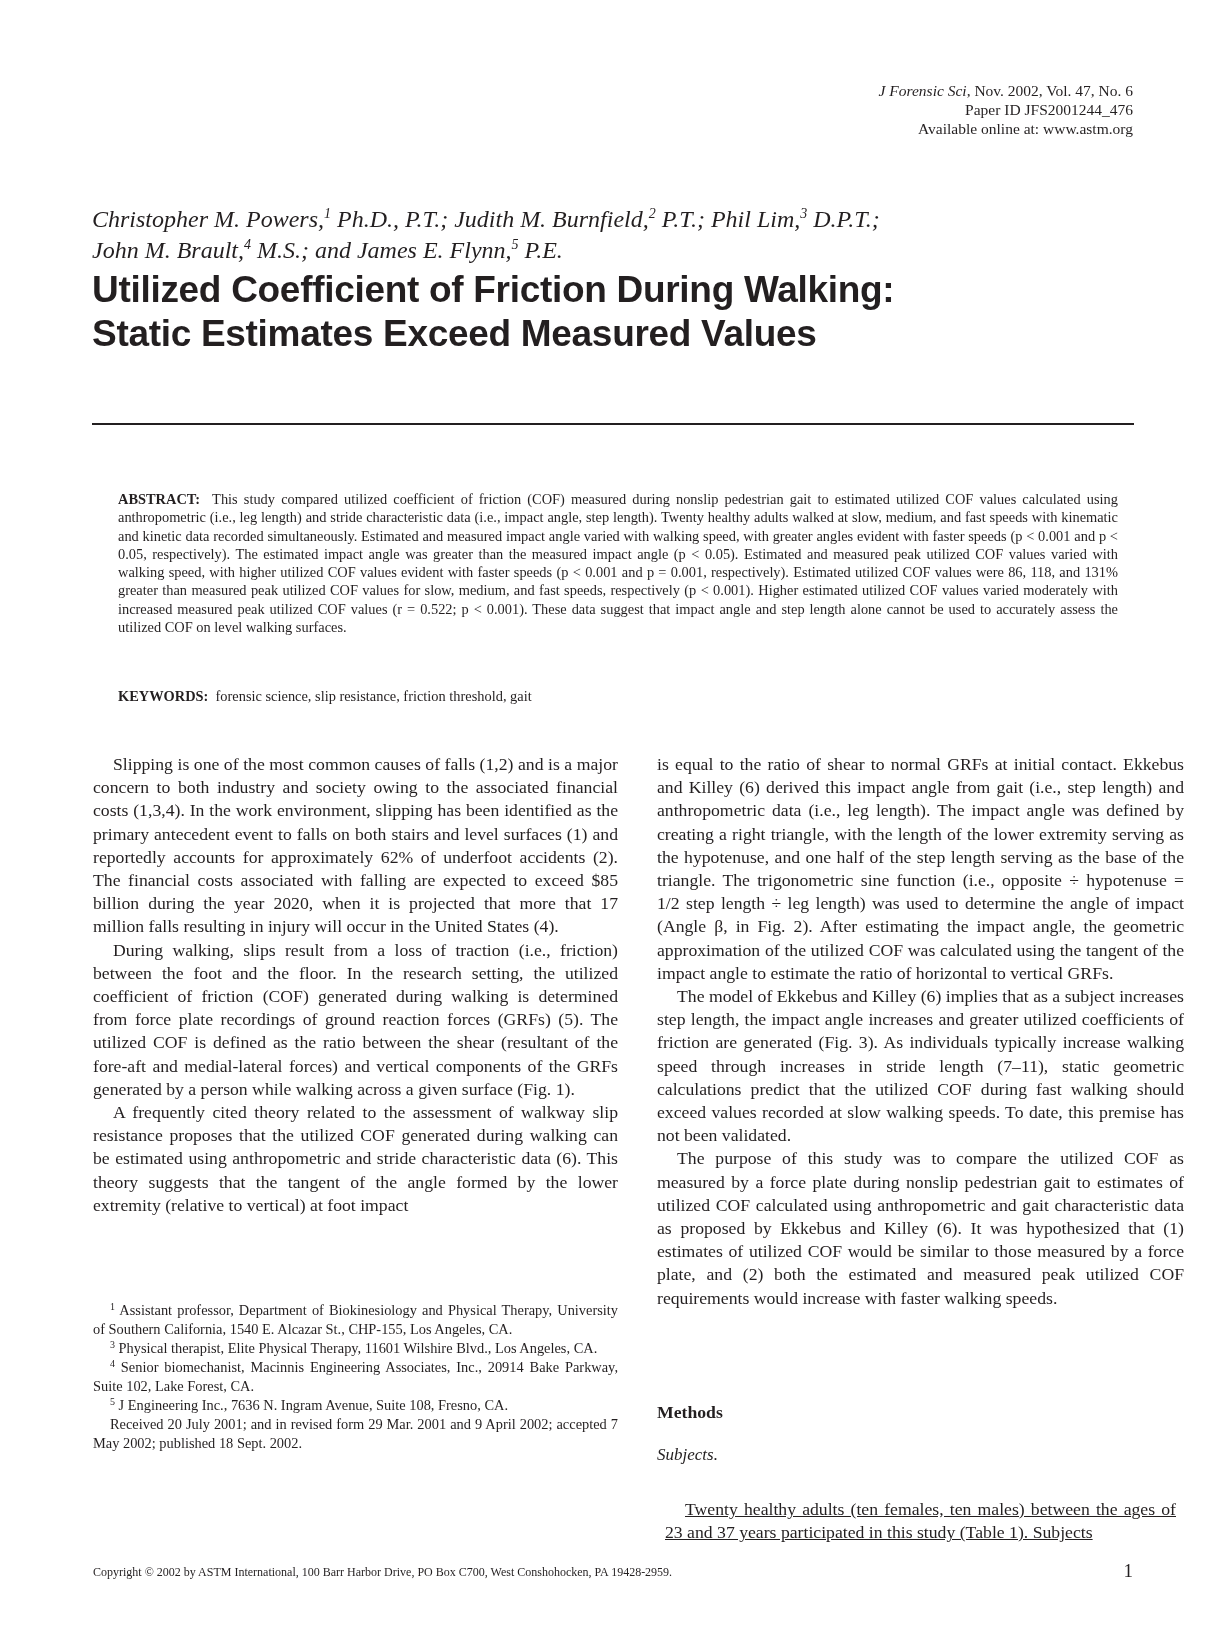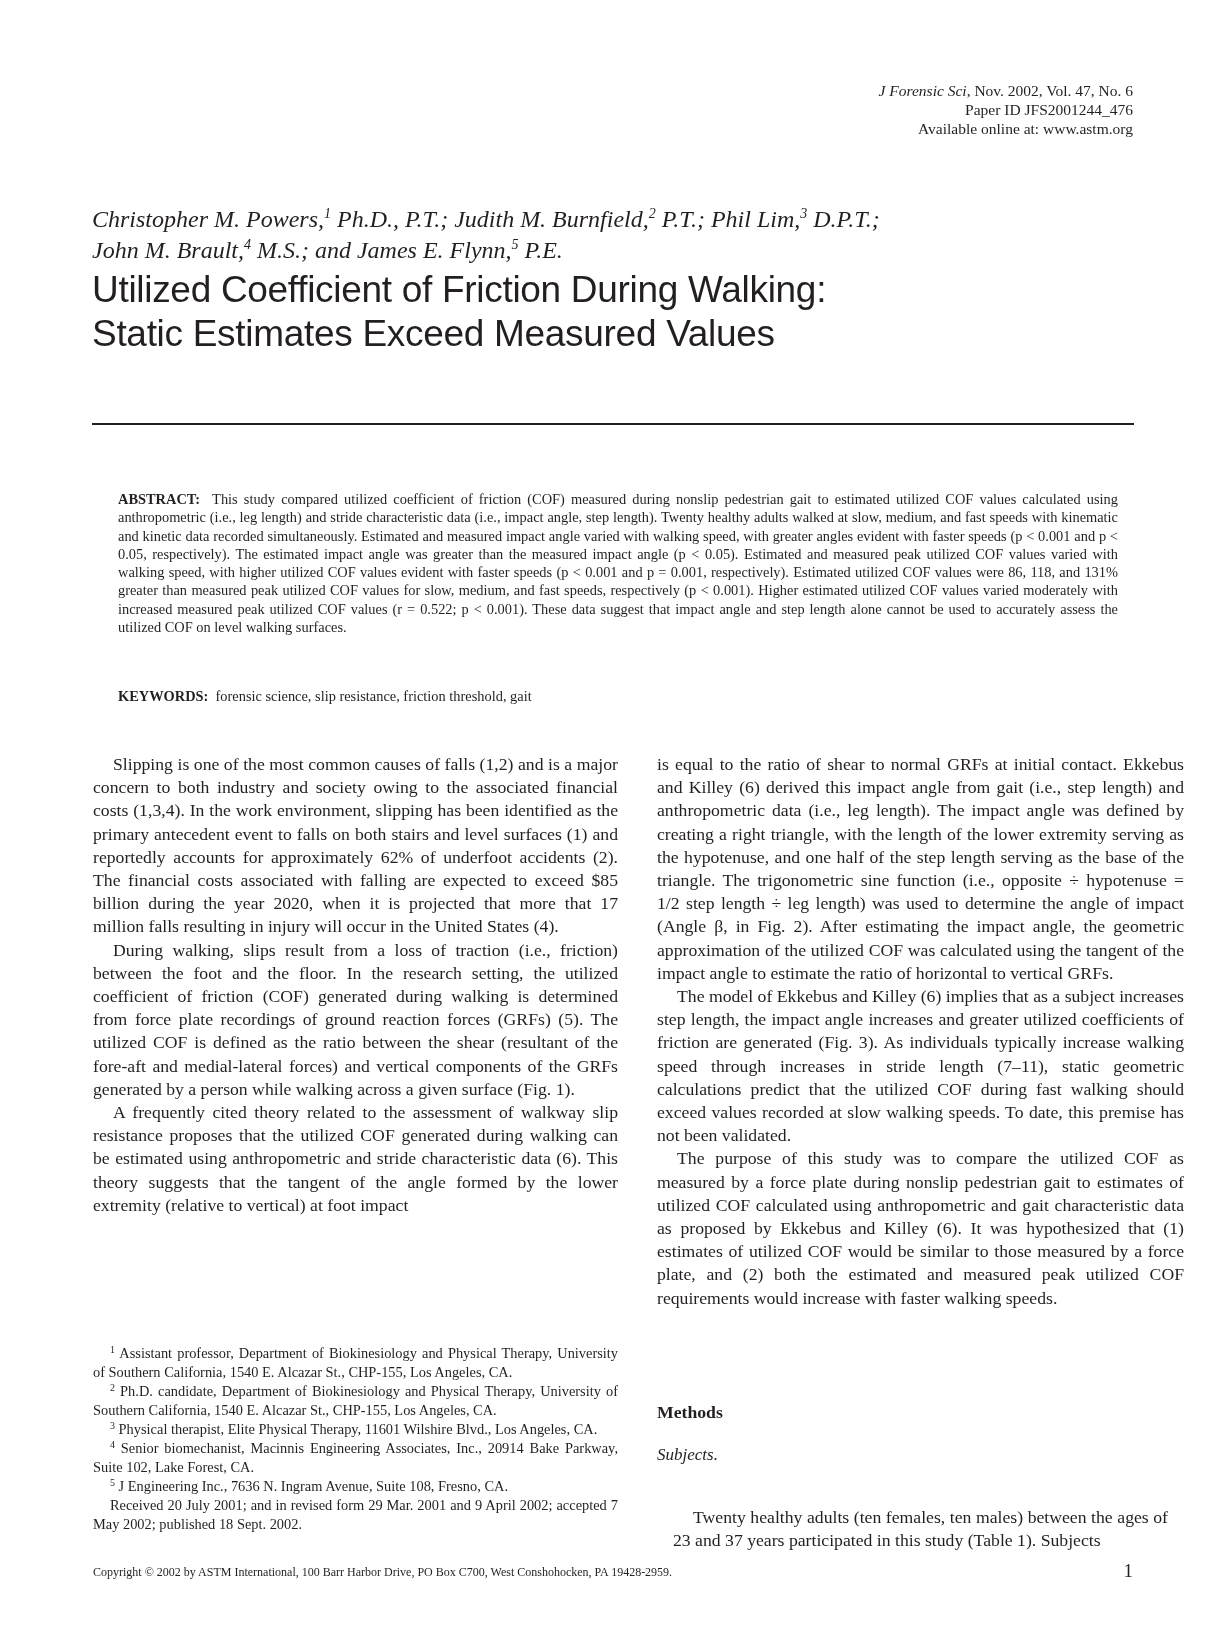--- a/index.html
+++ b/index.html
@@ -13,21 +13,21 @@
   }
   .journal-ref i { font-style: italic; margin-top: 30px; }
   .authors {
     position: absolute; left: 92px; top: 160px; width: 1000px;
     font-style: italic; font-size: 24px; line-height: 31px; margin-top: 44px;
   }
   .authors sup { font-size: 14px; vertical-align: 9px; line-height: 0; }
   .title {
     position: absolute; left: 92px; top: 268px; width: 1000px;
     font-family: "Liberation Sans", sans-serif; font-size: 37px; line-height: 44px;
-    font-weight: normal; margin: 0; letter-spacing: -0.3px; color: #231f20;
+    font-weight: bold; margin: 0; letter-spacing: -0.3px; color: #231f20;
   }
   .rule {
     position: absolute; left: 92px; top: 423px; width: 1042px; height: 2px; background: #231f20;
   }
   .abstract {
     position: absolute; left: 118px; top: 490px; width: 1000px;
     font-size: 14.4px; line-height: 18.3px; text-align: justify;
   }
   .abstract b, .keywords b { font-weight: bold; }
   .keywords {
@@ -36,35 +36,35 @@
   .col {
     position: absolute; top: 753px; width: 525px;
     font-size: 17.7px; line-height: 23.2px; text-align: justify;
   }
   .col-left { left: 93px; }
   .col-right { left: 657px; width: 527px; }
   .col p { margin: 0; text-indent: 20px; }
   .col p.noindent { text-indent: 0; }
   .footnotes {
     position: absolute; left: 93px; top: 1301px; width: 525px;
-    font-size: 14.4px; line-height: 19px; text-align: justify; margin-top: 43px;
+    font-size: 14.4px; line-height: 19px; text-align: justify;
   }
   .footnotes p { margin: 0; text-indent: 17px; }
   .footnotes sup { font-size: 10px; vertical-align: 5px; line-height: 0; }
   .section-head {
     position: absolute; left: 657px; top: 1402px; font-weight: bold; font-size: 17.7px;
   }
   .subsection-head {
     position: absolute; left: 657px; top: 1445px; font-style: italic; font-size: 17px;
   }
   .col-right-bottom {
     position: absolute; left: 657px; top: 1490px; width: 527px;
     font-size: 17.7px; line-height: 23.2px; text-align: justify;
   }
-  .col-right-bottom p { margin: 16px; text-indent: 20px; }
+  .col-right-bottom p { margin: 8px; text-indent: 20px; text-decoration: underline; }
   .copyright {
     position: absolute; left: 93px; top: 1565px; font-size: 12px;
   }
   .page-num {
     position: absolute; right: 86px; top: 1560px; font-size: 19px;
   }
 </style>
 </head>
 <body>
 
@@ -95,21 +95,20 @@
 </div>
 
 <div class="col col-left">
   <p>Slipping is one of the most common causes of falls (1,2) and is a major concern to both industry and society owing to the associated financial costs (1,3,4). In the work environment, slipping has been identified as the primary antecedent event to falls on both stairs and level surfaces (1) and reportedly accounts for approximately 62% of underfoot accidents (2). The financial costs associated with falling are expected to exceed $85 billion during the year 2020, when it is projected that more that 17 million falls resulting in injury will occur in the United States (4).</p>
   <p>During walking, slips result from a loss of traction (i.e., friction) between the foot and the floor. In the research setting, the utilized coefficient of friction (COF) generated during walking is determined from force plate recordings of ground reaction forces (GRFs) (5). The utilized COF is defined as the ratio between the shear (resultant of the fore-aft and medial-lateral forces) and vertical components of the GRFs generated by a person while walking across a given surface (Fig. 1).</p>
   <p>A frequently cited theory related to the assessment of walkway slip resistance proposes that the utilized COF generated during walking can be estimated using anthropometric and stride characteristic data (6). This theory suggests that the tangent of the angle formed by the lower extremity (relative to vertical) at foot impact</p>
 </div>
 
 <div class="footnotes">
   <p><sup>1</sup> <span>Assistant professor, Department of Biokinesiology and Physical Therapy, University of Southern California, 1540 E. Alcazar St., CHP-155, Los Angeles, CA.</span></p>
-  <p><sup>2</sup> <span>Ph.D. candidate, Department of Biokinesiology and Physical Therapy, University of Southern California, 1540 E. Alcazar St., CHP-155, Los Angeles, CA.</span></p>
   <p><sup>3</sup> <span>Physical therapist, Elite Physical Therapy, 11601 Wilshire Blvd., Los Angeles, CA.</span></p>
   <p><sup>4</sup> <span>Senior biomechanist, Macinnis Engineering Associates, Inc., 20914 Bake Parkway, Suite 102, Lake Forest, CA.</span></p>
   <p><sup>5</sup> <span>J Engineering Inc., 7636 N. Ingram Avenue, Suite 108, Fresno, CA.</span></p>
   <p>Received 20 July 2001; and in revised form 29 Mar. 2001 and 9 April 2002; accepted 7 May 2002; published 18 Sept. 2002.</p>
 </div>
 
 <div class="col col-right">
   <p class="noindent">is equal to the ratio of shear to normal GRFs at initial contact. Ekkebus and Killey (6) derived this impact angle from gait (i.e., step length) and anthropometric data (i.e., leg length). The impact angle was defined by creating a right triangle, with the length of the lower extremity serving as the hypotenuse, and one half of the step length serving as the base of the triangle. The trigonometric sine function (i.e., opposite ÷ hypotenuse = 1/2 step length ÷ leg length) was used to determine the angle of impact (Angle β, in Fig. 2). After estimating the impact angle, the geometric approximation of the utilized COF was calculated using the tangent of the impact angle to estimate the ratio of horizontal to vertical GRFs.</p>
   <p>The model of Ekkebus and Killey (6) implies that as a subject increases step length, the impact angle increases and greater utilized coefficients of friction are generated (Fig. 3). As individuals typically increase walking speed through increases in stride length (7–11), static geometric calculations predict that the utilized COF during fast walking should exceed values recorded at slow walking speeds. To date, this premise has not been validated.</p>
   <p>The purpose of this study was to compare the utilized COF as measured by a force plate during nonslip pedestrian gait to estimates of utilized COF calculated using anthropometric and gait characteristic data as proposed by Ekkebus and Killey (6). It was hypothesized that (1) estimates of utilized COF would be similar to those measured by a force plate, and (2) both the estimated and measured peak utilized COF requirements would increase with faster walking speeds.</p>

